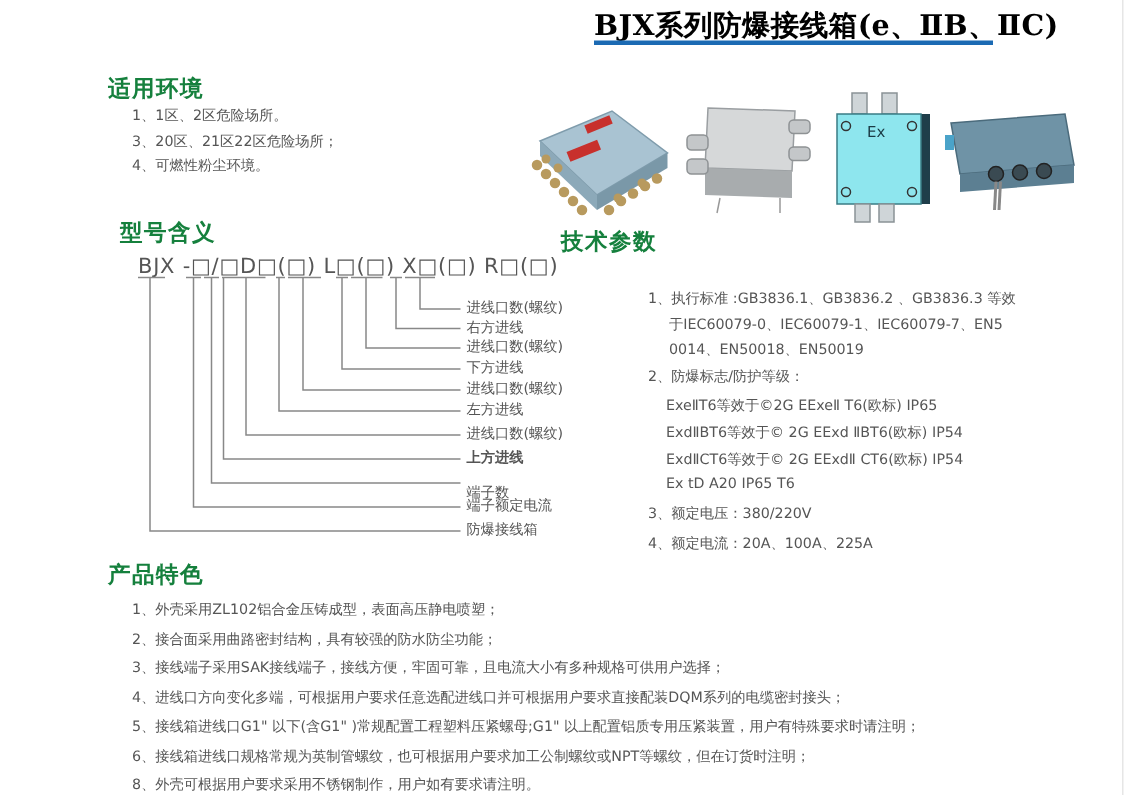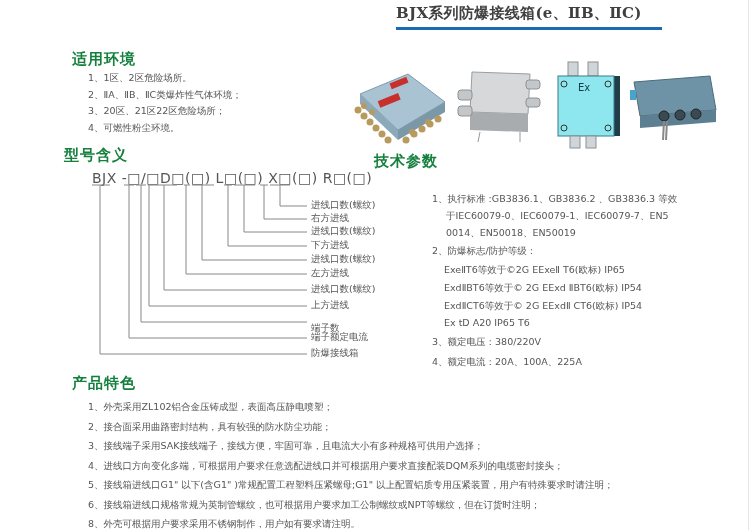--- a/index.html
+++ b/index.html
@@ -1,20 +1,20 @@
 <!DOCTYPE html>
 <html><head>
 <meta charset="utf-8">
 <style>
   html,body{margin:0;padding:0;}
   body{width:750px;height:530px;position:relative;background:#ffffff;overflow:hidden;
        font-family:"DejaVu Sans","Liberation Sans",sans-serif;color:#444;}
   .edge{position:absolute;left:748px;top:0;width:1px;height:530px;background:#e6e6e6;}
   .title{position:absolute;left:396px;top:4px;font-family:"DejaVu Serif","Liberation Serif",serif;
-         font-weight:bold;font-size:15px;color:#404040;letter-spacing:0.3px;white-space:nowrap;}
+         font-weight:bold;font-size:19px;color:#000000;letter-spacing:0.3px;white-space:nowrap;}
   .title-line{position:absolute;left:396px;top:27px;width:266px;height:3px;background:#1b6ab3;}
   .h2{position:absolute;font-size:15px;font-weight:bold;color:#15803d;letter-spacing:1px;white-space:nowrap;}
   .list{position:absolute;font-size:9.5px;color:#555;line-height:16.5px;white-space:nowrap;}
   .list div{height:16.5px;}
   .tech{position:absolute;left:432px;top:193px;font-size:9.5px;color:#555;white-space:nowrap;}
   .tech .row{position:absolute;left:0;white-space:nowrap;text-align:right;}
   .model-code{position:absolute;left:92px;top:170px;font-size:14px;color:#555;letter-spacing:0.5px;white-space:nowrap;}
   .diagram{position:absolute;left:0;top:0;}
   .dlabel{position:absolute;left:311px;font-size:9.5px;color:#555;white-space:nowrap;}
   .prod{position:absolute;}
@@ -23,21 +23,20 @@
 <body>
 
 <div class="edge"></div>
 
 <div class="title">BJX系列防爆接线箱(e、ⅡB、ⅡC)</div>
 <div class="title-line"></div>
 
 <div class="h2" style="left:72px;top:50px;">适用环境</div>
 <div class="list" style="left:88px;top:70px;">
   <div>1、1区、2区危险场所。</div>
-  <div>2、ⅡA、ⅡB、ⅡC类爆炸性气体环境；</div>
   <div>3、20区、21区22区危险场所；</div>
   <div>4、可燃性粉尘环境。</div>
 </div>
 
 <div class="prod" style="left:350px;top:62px;">
   <svg width="100" height="90" viewBox="0 0 100 90">
     <polygon points="10,32 58,12 95,40 48,68" fill="#a9c3d2" stroke="#7f9cac"></polygon>
     <polygon points="10,32 48,68 48,78 10,42" fill="#8ca9b9"></polygon>
     <polygon points="48,68 95,40 95,50 48,78" fill="#7a98a8"></polygon>
     <rect x="40" y="18" width="18" height="6" fill="#c8302c" transform="rotate(-22 49 21)"></rect>
@@ -97,21 +96,21 @@
     <polygon points="10,48 86,42 86,54 10,60" fill="#5c7f92"></polygon>
     <rect x="0" y="22" width="6" height="10" fill="#4aa3c9"></rect>
     <circle cx="34" cy="48" r="5" fill="#3a4a52" stroke="#222"></circle>
     <circle cx="50" cy="47" r="5" fill="#3a4a52" stroke="#222"></circle>
     <circle cx="66" cy="46" r="5" fill="#3a4a52" stroke="#222"></circle>
     <line x1="34" y1="53" x2="33" y2="72" stroke="#888" stroke-width="2"></line>
     <line x1="37" y1="53" x2="36" y2="72" stroke="#888" stroke-width="2"></line>
   </svg>
 </div>
 
-<div class="h2" style="left:64px;top:146px;">型号含义</div>
+<div class="h2" style="left:80px;top:146px;">型号含义</div>
 <div class="model-code">BJX -□/□D□(□) L□(□) X□(□) R□(□)</div>
 
 <svg class="diagram" width="750" height="530">
   <g stroke="#888" stroke-width="1" fill="none">
 
     <line x1="92" y1="185" x2="110" y2="185"></line>
     <line x1="124" y1="185" x2="134" y2="185"></line>
     <line x1="136" y1="185" x2="146" y2="185"></line>
     <line x1="148" y1="185" x2="156" y2="185"></line>
     <line x1="156" y1="185" x2="177" y2="185"></line>
@@ -135,21 +134,21 @@
     <polyline points="100,185 100,354 307,354"></polyline>
   </g>
 </svg>
 <div class="dlabel" style="top:199px;">进线口数(螺纹)</div>
 <div class="dlabel" style="top:212px;">右方进线</div>
 <div class="dlabel" style="top:225px;">进线口数(螺纹)</div>
 <div class="dlabel" style="top:239px;">下方进线</div>
 <div class="dlabel" style="top:253px;">进线口数(螺纹)</div>
 <div class="dlabel" style="top:267px;">左方进线</div>
 <div class="dlabel" style="top:283px;">进线口数(螺纹)</div>
-<div class="dlabel" style="top:299px;">上方进线</div>
+<div class="dlabel" style="top:299px;font-weight:bold;">上方进线</div>
 <div class="dlabel" style="top:322px;">端子数</div>
 <div class="dlabel" style="top:331px;">端子额定电流</div>
 <div class="dlabel" style="top:347px;">防爆接线箱</div>
 
 <div class="h2" style="left:374px;top:152px;">技术参数</div>
 <div class="tech">
   <div class="row" style="top:0px;left:0;">1、执行标准 :GB3836.1、GB3836.2 、GB3836.3 等效</div>
   <div class="row" style="top:17px;left:14px;">于IEC60079-0、IEC60079-1、IEC60079-7、EN5</div>
   <div class="row" style="top:34px;left:14px;">0014、EN50018、EN50019</div>
   <div class="row" style="top:52px;left:0;">2、防爆标志/防护等级：</div>

